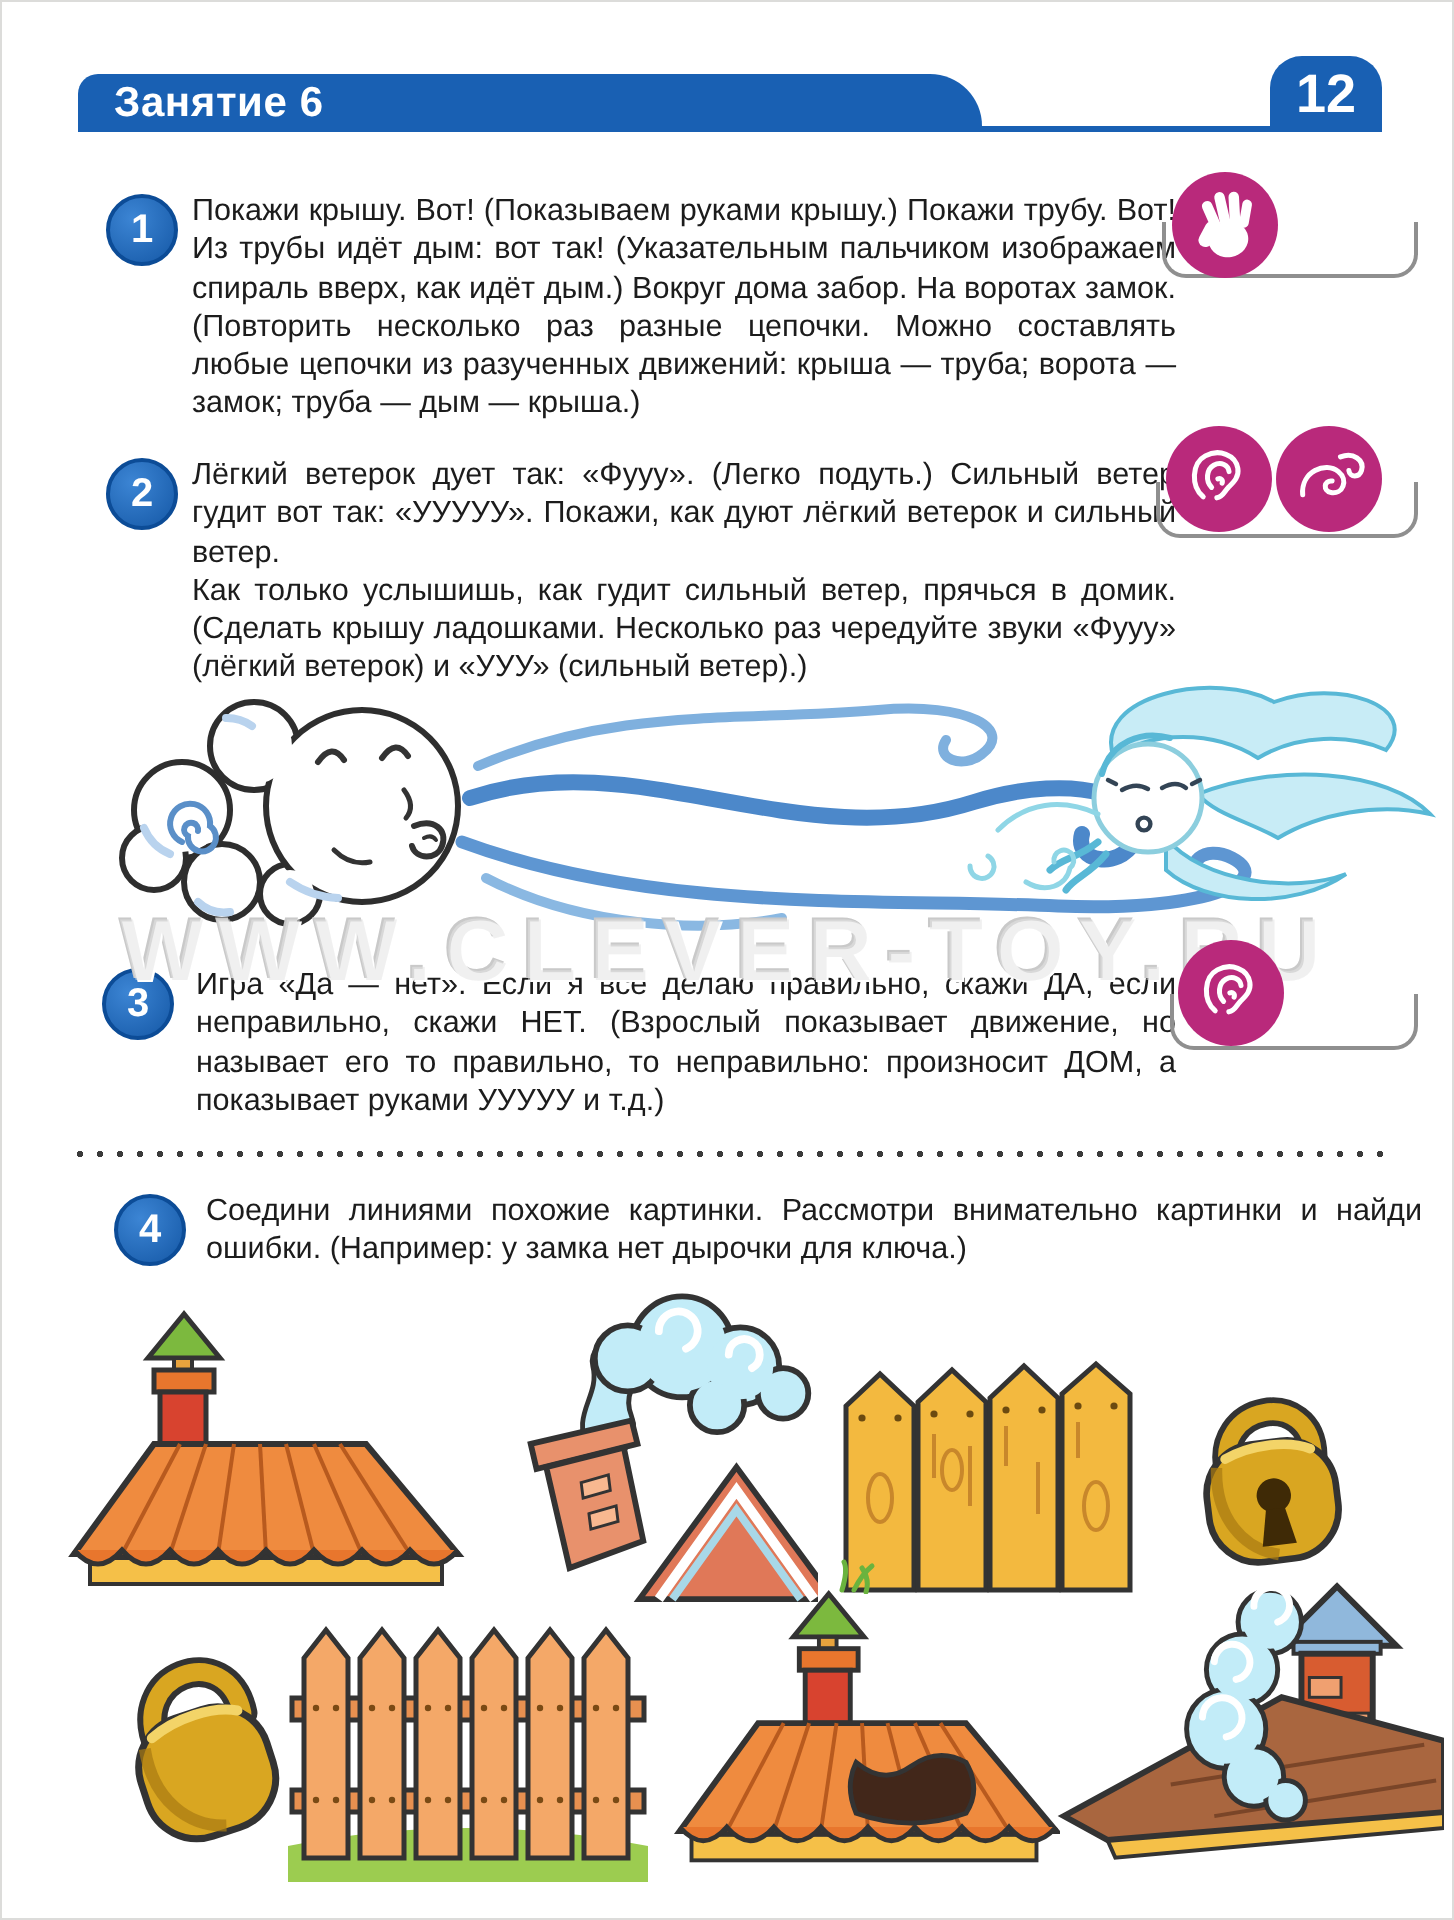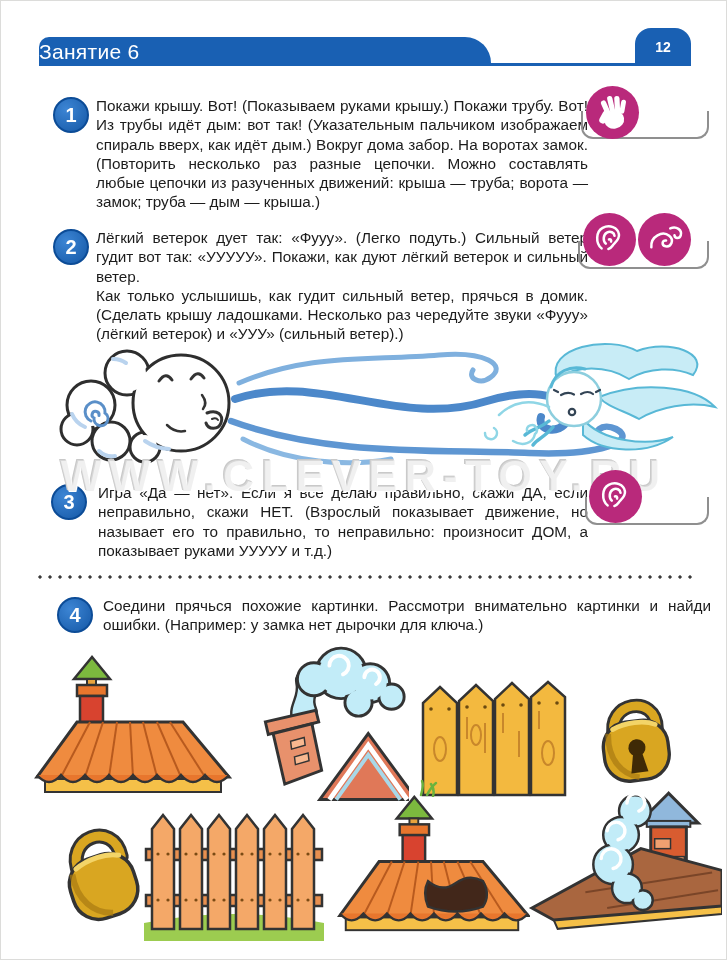--- a/index.html
+++ b/index.html
@@ -2,25 +2,25 @@
 <html><head>
 <meta charset="utf-8">
 <style>
   html,body{margin:0;padding:0;}
   body{width:727px;height:960px;background:#f6f6f4;font-family:"Liberation Sans",sans-serif;}
   .page{position:relative;width:725px;height:958px;background:#ffffff;border:1px solid #dcdcda;overflow:hidden;}
 
   
   .header-tab{position:absolute;left:38px;top:36px;width:452px;height:29px;background:#1960b3;
     border-radius:10px 26px 0 0;display:flex;align-items:center;}
-  .header-title{color:#fff;font-size:21px;font-weight:normal;letter-spacing:.3px;}
+  .header-title{color:#fff;font-size:21px;font-weight:bold;padding-left:18px;letter-spacing:.3px;}
   .header-line{position:absolute;left:38px;top:62px;width:651px;height:3px;background:#1960b3;}
   .page-tab{position:absolute;left:634px;top:27px;width:56px;height:38px;background:#1960b3;
     border-radius:16px 16px 0 0;display:flex;align-items:center;justify-content:center;}
-  .page-number{color:#fff;font-size:14px;font-weight:bold;}
+  .page-number{color:#fff;font-size:27px;font-weight:bold;}
 
   
   .badge{position:absolute;width:36px;height:36px;border-radius:50%;
     background:radial-gradient(circle at 35% 32%,#3c85d4,#1558a6);border:2px solid #0c4c97;
     color:#fff;font-size:20px;font-weight:bold;display:flex;align-items:center;justify-content:center;box-sizing:border-box;}
   .task-text{position:absolute;font-size:15.3px;line-height:19.3px;color:#1c1c1c;text-align:justify;white-space:pre-line;}
 
   
   .tray{position:absolute;border:2.5px solid #8f8f8f;border-top:none;border-radius:0 0 12px 12px;box-sizing:border-box;}
   .icon-circle{position:absolute;width:53px;height:53px;border-radius:50%;background:#b9297b;
@@ -171,21 +171,21 @@
         <path d="M12,28 C6,23 6.5,12 13,8.5 C19.5,5 27.5,8 28.5,14.5 C29.2,18.5 26.5,21 24,23.5 C22,25.5 21.5,28 18.5,28.5"></path>
         <path d="M16,23.5 C13,20.5 13.5,15 17,13 C20.5,11 24,13 24.3,16"></path>
         <path d="M19,19.5 C20.5,19 21.5,20 21,21.5"></path>
       </g>
     </svg>
   </div>
 
   <div class="dots"></div>
 
   <div class="badge" style="left:56px;top:596px;">4</div>
-  <div class="task-text" style="left:102px;top:595px;width:608px;">Соедини прячься похожие картинки. Рассмотри внимательно картинки и найди ошибки. (Например: у замка нет дырочки для ключа.)</div>
+  <div class="task-text" style="left:102px;top:595px;width:608px;">Соедини линиями похожие картинки. Рассмотри внимательно картинки и найди ошибки. (Например: у замка нет дырочки для ключа.)</div>
 
   <svg class="pic" style="left:32px;top:650px;width:200px;height:150px;" viewBox="0 0 200 150">
     <rect x="12" y="128" width="176" height="13" fill="#f5c048" stroke="#333" stroke-width="2"></rect>
     <polygon points="59,6 41,28 77,28" fill="#7cb93e" stroke="#333" stroke-width="2.5"></polygon>
     <rect x="54" y="28" width="9" height="7" fill="#e8a33d" stroke="#333" stroke-width="2"></rect>
     <rect x="44" y="34" width="30" height="11" fill="#e8762d" stroke="#333" stroke-width="2.5"></rect>
     <rect x="47" y="45" width="23" height="27" fill="#d8432f" stroke="#333" stroke-width="2.5"></rect>
     <polygon points="44,71 150,71 196,126 4,126" fill="#ef8b3f" stroke="#333" stroke-width="3"></polygon>
     <g stroke="#b85a1e" stroke-width="2">
       <line x1="57" y1="71" x2="28" y2="126"></line>

